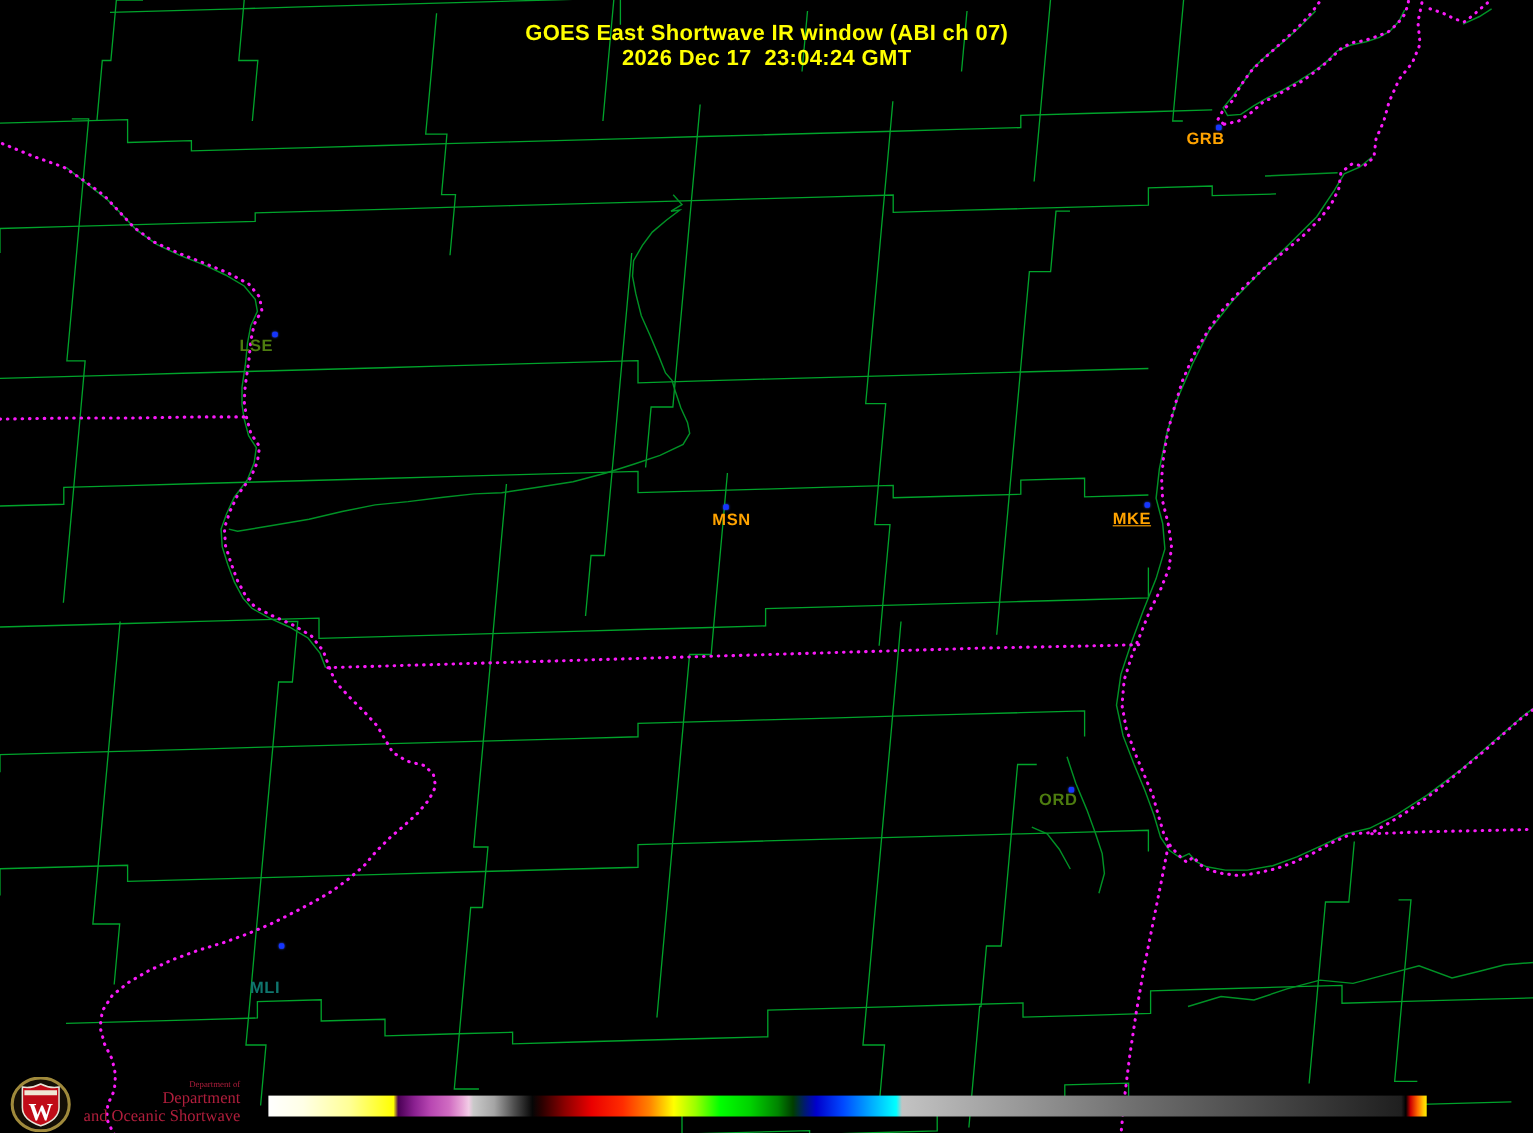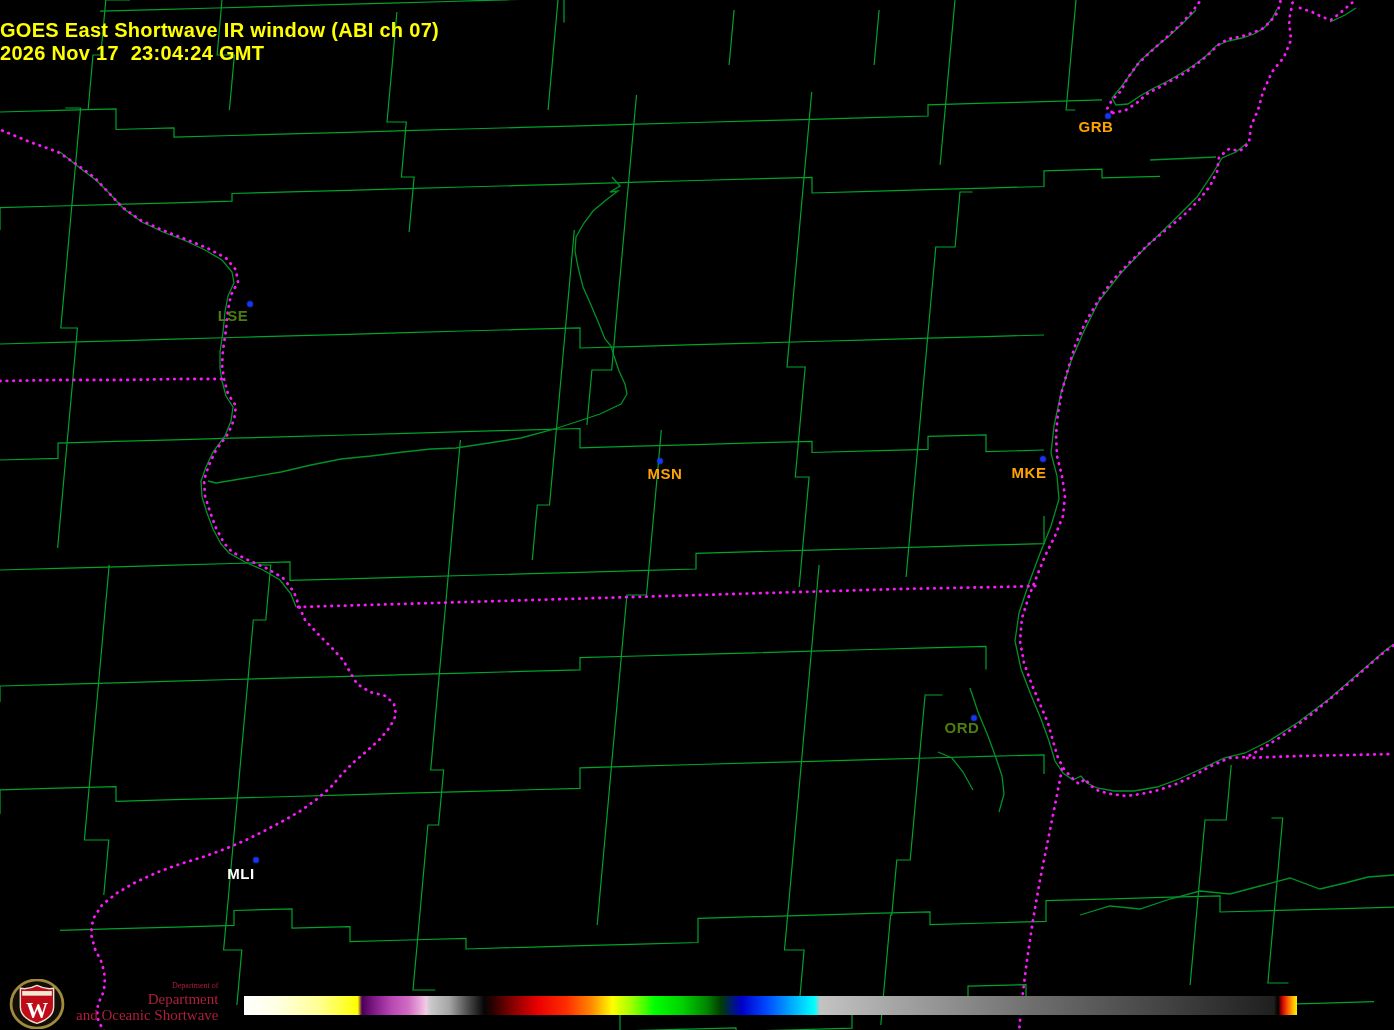--- a/index.html
+++ b/index.html
@@ -1,19 +1,19 @@
 <!DOCTYPE html>
 <html><head>
 <meta charset="utf-8">
 <style>
   html,body{margin:0;padding:0;background:#000;}
   #stage{position:relative;width:1394px;height:1030px;background:#000;overflow:hidden;
          font-family:"Liberation Sans",sans-serif;}
   #map-svg{position:absolute;left:0;top:0;}
-  #title{position:absolute;left:0;top:19px;width:100%;text-align:left;
+  #title{position:absolute;left:0;top:19px;width:100%;text-align:center;
          font-weight:bold;font-size:20px;line-height:23px;letter-spacing:.3px;}
   #title div{white-space:pre;}
   #stations{position:absolute;left:0;top:0;width:100%;height:100%;pointer-events:none;}
   .st-dot{position:absolute;width:5px;height:5px;border-radius:1.5px;
           transform:translate(-50%,-50%);box-shadow:0 0 2px #3355ff;}
   .st-label{position:absolute;transform:translate(-50%,-50%);font-weight:bold;
             font-size:15px;letter-spacing:.5px;}
   #colorbar{position:absolute;}
   #logo{position:absolute;left:8px;top:979px;display:flex;align-items:flex-start;}
   #logo-text{margin-left:10px;color:#b01e3c;font-family:"Liberation Serif",serif;line-height:1;text-align:right;}
@@ -79,30 +79,30 @@
     </svg>
 
   <div id="stations">
       <div class="st-dot" style="left: 1108px; top: 116px; background: rgb(21, 53, 255);"></div>
       <div class="st-label" style="left: 1096px; top: 126px; color: rgb(255, 163, 0);">GRB</div>
       <div class="st-dot" style="left: 250px; top: 304px; background: rgb(21, 53, 255);"></div>
       <div class="st-label" style="left: 233px; top: 315px; color: #4d7c0f;">LSE</div>
       <div class="st-dot" style="left: 660px; top: 461px; background: rgb(21, 53, 255);"></div>
       <div class="st-label" style="left: 645px; top: 473px; color: rgb(255, 163, 0); padding-left: 40px;">MSN</div>
       <div class="st-dot" style="left: 1043px; top: 459px; background: rgb(21, 53, 255);"></div>
-      <div class="st-label" style="left: 1029px; top: 472px; color: rgb(255, 163, 0);">MKE</div>
+      <div class="st-label" style="left: 1029px; top: 472px; color: rgb(255, 163, 0); text-decoration: underline;">MKE</div>
       <div class="st-dot" style="left: 974px; top: 718px; background: rgb(21, 53, 255);"></div>
       <div class="st-label" style="left: 962px; top: 727px; color: #4d7c0f;">ORD</div>
       <div class="st-dot" style="left: 256px; top: 860px; background: rgb(21, 53, 255);"></div>
-      <div class="st-label" style="left: 241px; top: 873px; color: #ffffff; text-align: center;">MLI</div>
+      <div class="st-label" style="left: 241px; top: 898px; color: #0f766e; text-align: center;">MLI</div>
     </div>
 
   <div id="title" style="color: rgb(255, 255, 0);">
     <div>GOES East Shortwave IR window (ABI ch 07)</div>
-    <div>2026 Nov 17  23:04:24 GMT</div>
+    <div>2026 Dec 17  23:04:24 GMT</div>
   </div>
 
   <div id="colorbar" style="left: 244px; top: 996px; width: 1053px; height: 19px; background: linear-gradient(to right, rgb(255, 255, 255) 0%, rgb(255, 255, 230) 3%, rgb(255, 255, 150) 7%, rgb(255, 255, 0) 10.8%, rgb(74, 0, 85) 11.2%, rgb(138, 32, 144) 12.6%, rgb(184, 71, 178) 14%, rgb(208, 108, 194) 15.6%, rgb(232, 166, 216) 16.7%, rgb(242, 204, 230) 17.3%, rgb(201, 201, 201) 17.7%, rgb(165, 165, 165) 19.5%, rgb(79, 79, 79) 21.2%, rgb(6, 6, 6) 22.8%, rgb(42, 0, 0) 23.6%, rgb(140, 0, 0) 25.6%, rgb(234, 0, 0) 27.9%, rgb(255, 44, 0) 30.6%, rgb(255, 136, 0) 33%, rgb(255, 255, 0) 35%, rgb(153, 255, 0) 36.9%, rgb(0, 255, 0) 39%, rgb(0, 210, 0) 41.6%, rgb(0, 132, 0) 44%, rgb(0, 61, 0) 45.3%, rgb(0, 26, 112) 46.3%, rgb(0, 0, 204) 47.3%, rgb(0, 72, 255) 49.6%, rgb(0, 170, 255) 52%, rgb(0, 255, 255) 54.2%, rgb(195, 195, 195) 54.7%, rgb(110, 110, 110) 75%, rgb(31, 31, 31) 97.8%, rgb(0, 0, 0) 98.2%, rgb(204, 0, 0) 98.6%, rgb(255, 106, 0) 99.2%, rgb(255, 200, 0) 99.7%, rgb(255, 238, 0) 100%);"></div>
 
   <div id="logo">
     <svg width="58" height="50" viewBox="0 0 60 54">
       <ellipse cx="30" cy="27" rx="28" ry="26" fill="#140f06" stroke="#a08a3c" stroke-width="3"></ellipse>
       <path d="M30,7 C36,10 43,11 48,10 L48,30 C48,40 39,45 30,48 C21,45 12,40 12,30 L12,10 C17,11 24,10 30,7 Z" fill="#c00c18" stroke="#e8e4d8" stroke-width="1.5"></path>
       <path d="M14,13 L46,13 L46,18 L14,18 Z" fill="#efe8d5"></path>
       <text x="30" y="42" text-anchor="middle" font-family="Liberation Serif, serif" font-size="24" font-weight="bold" fill="#ffffff">W</text>

